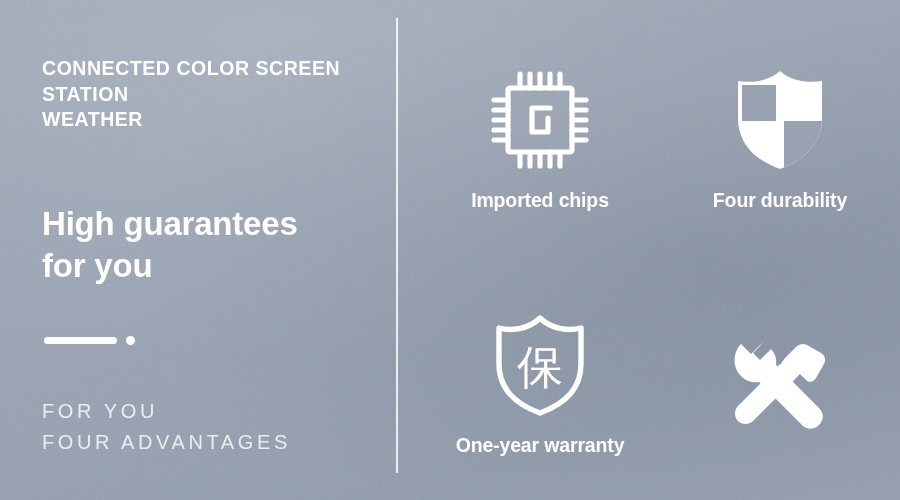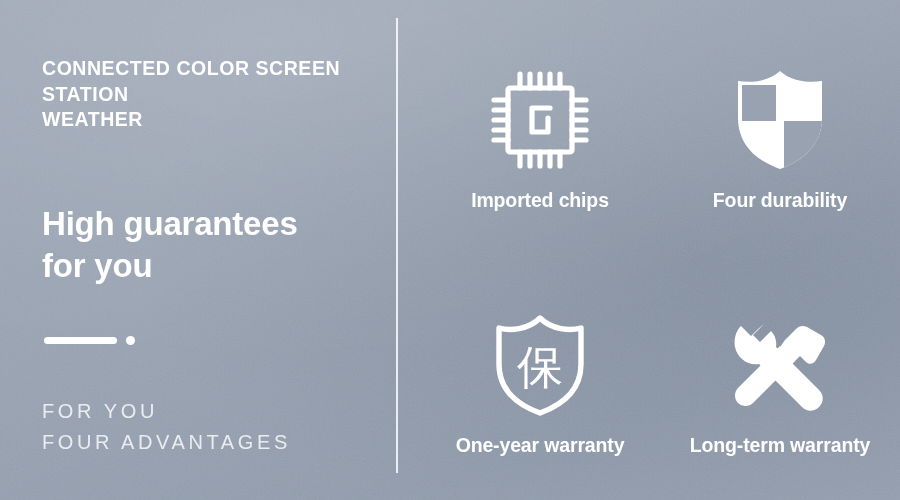--- a/index.html
+++ b/index.html
@@ -256,17 +256,16 @@
                      L93 79 C98 84 98 91 93 96 C88 101 81 101 76 96
                      L33 53 C22 55 11 47 9 36 C7.5 28 10 20 15 15 L25 25 L32 18 Z"></path>
           </g>
 
           <path d="M12 92 C8 88 8 81 12 77 L54 35 L69 50 L27 92 C23 96 16 96 12 92 Z"></path>
 
           <path d="M59 29 L70 18 C73 15 77 14 81 16 L95 24 C99 26 100 31 98 35
                    L90 49 C88 53 83 54 80 51 L74 45 L66 53 L52 39 Z"></path>
         </svg>
       </div>
-      <div class="feature-label">Long-term warranty</div>
     </div>
 
   </div>
 </div>
 
 </body></html>

